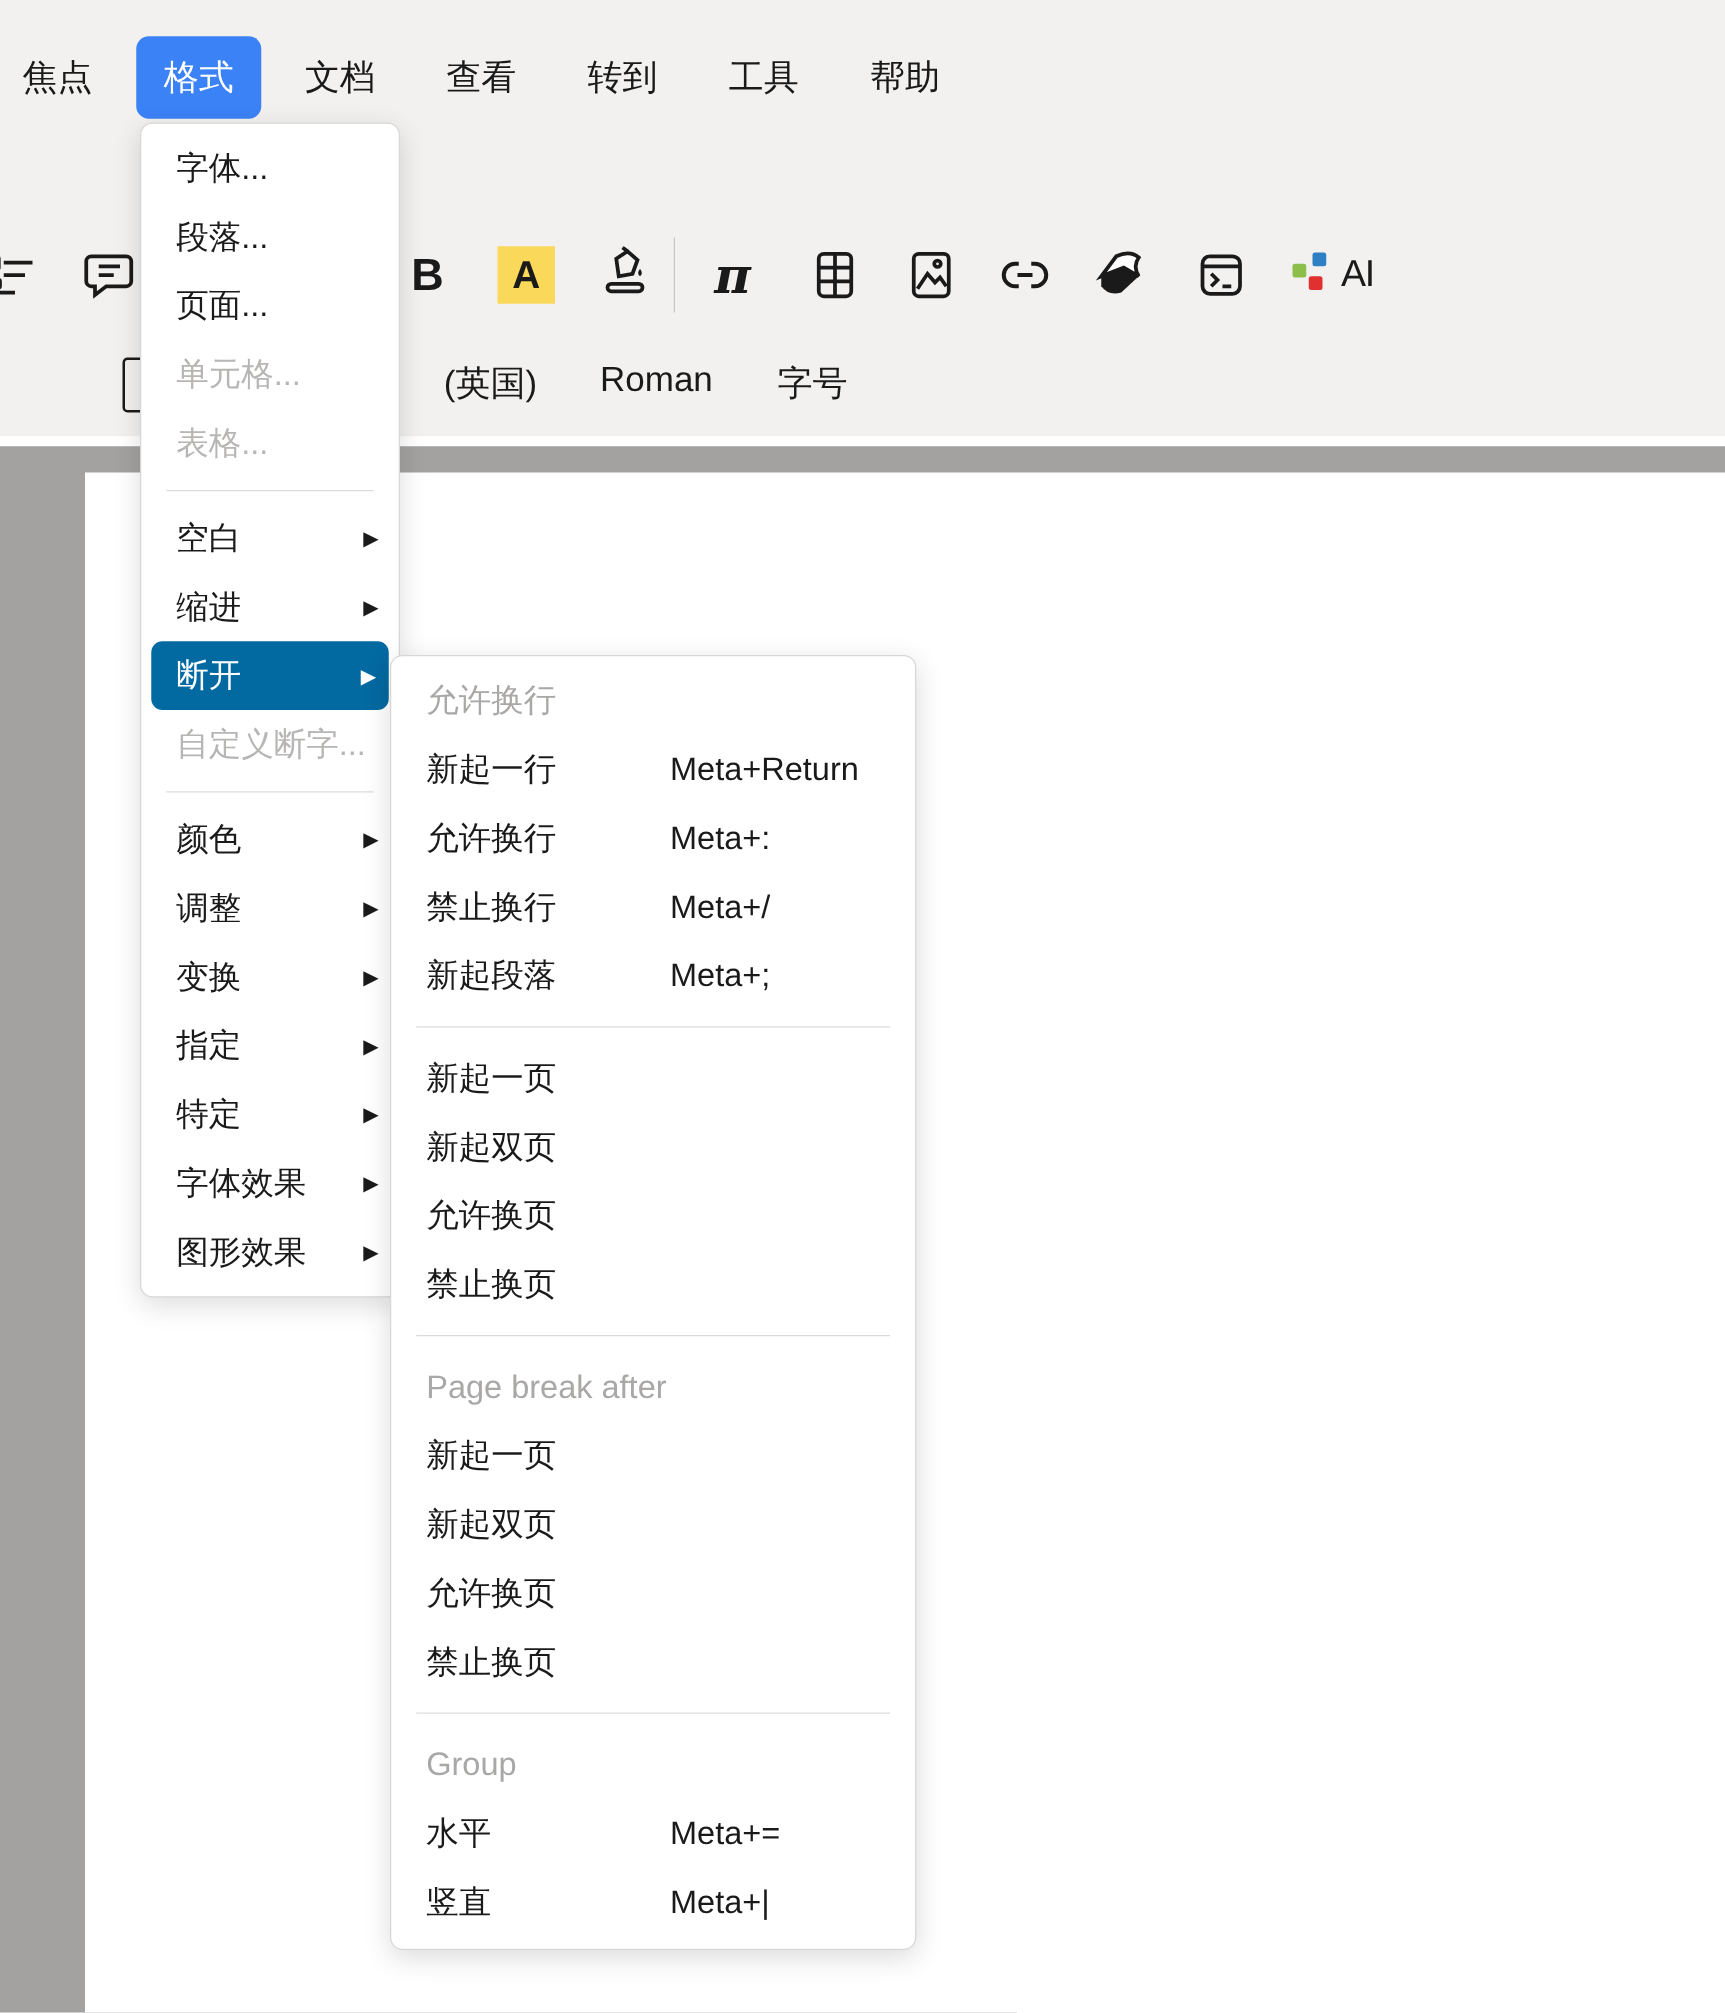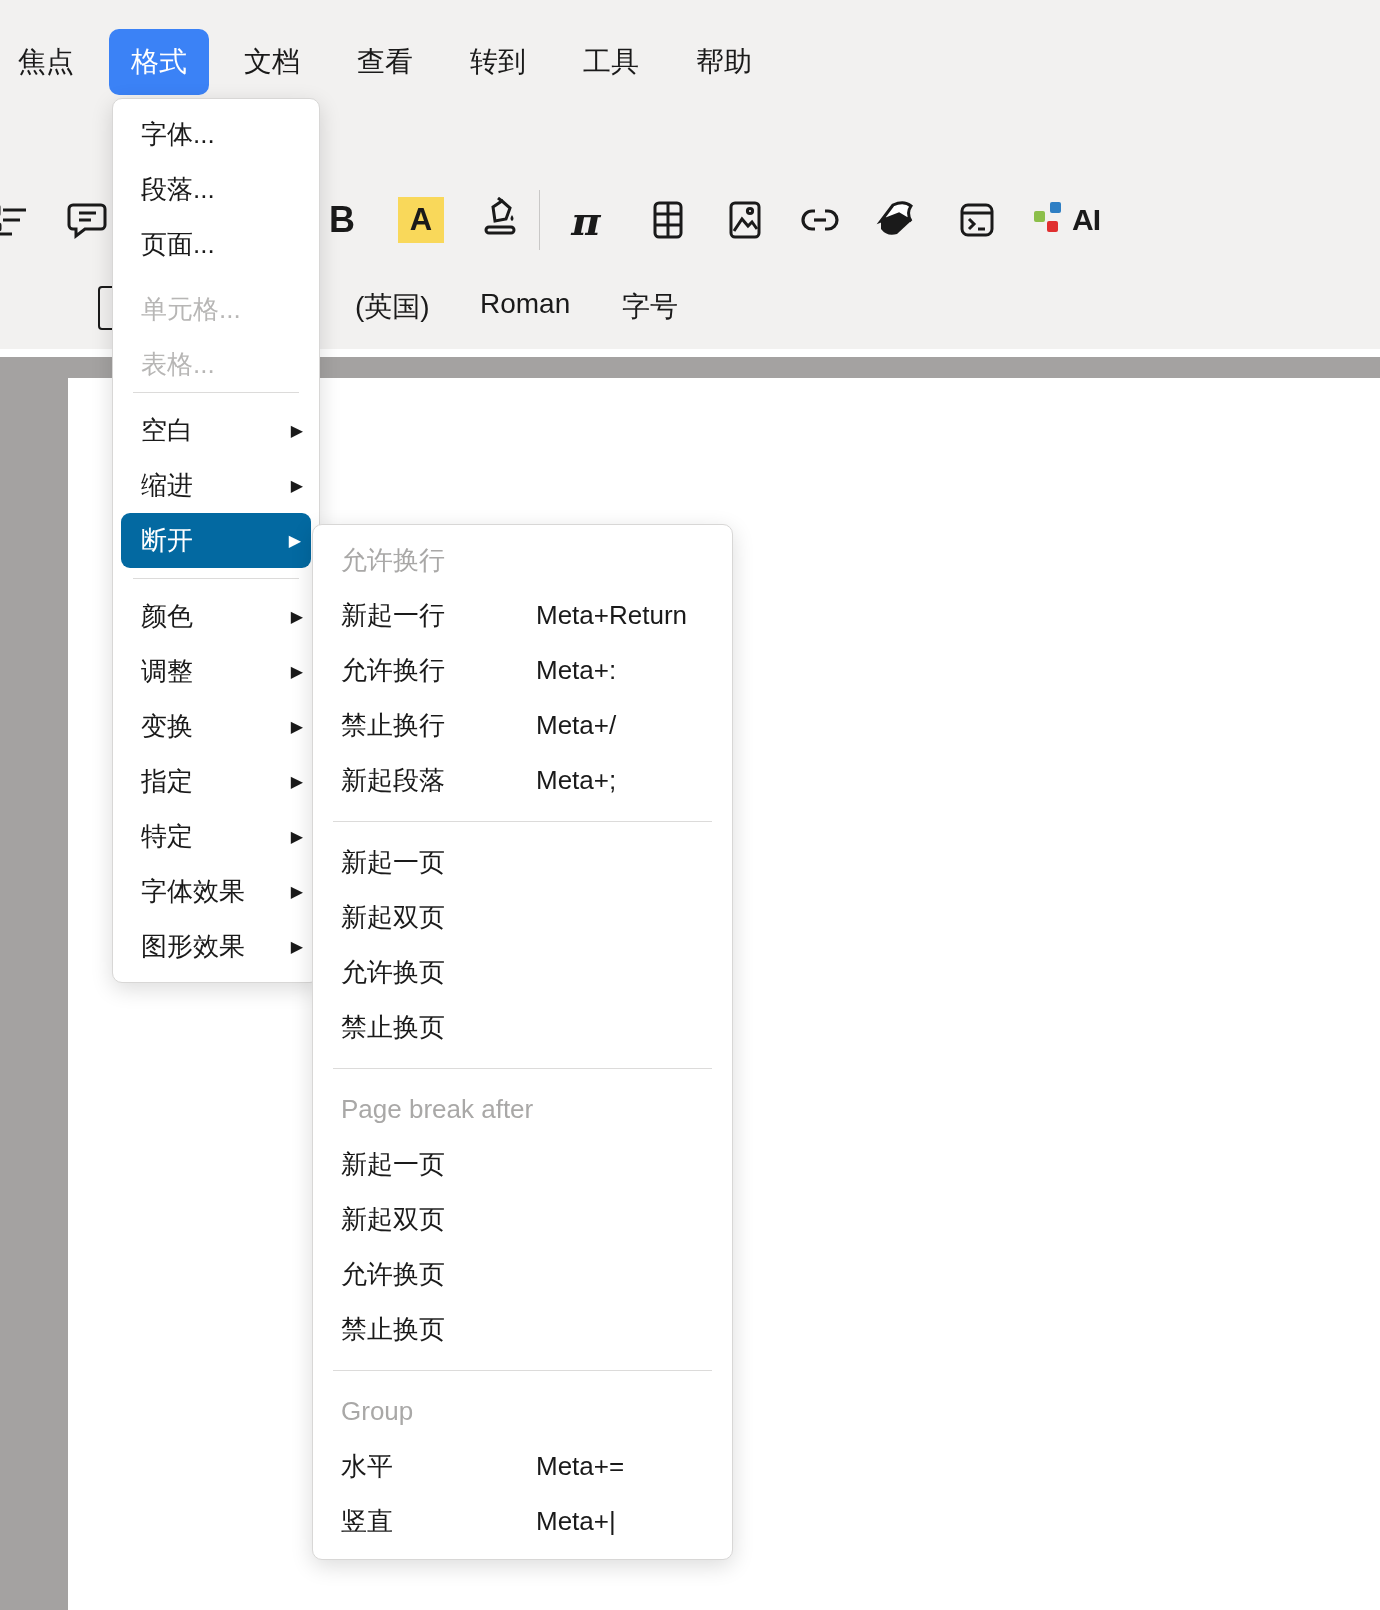--- a/index.html
+++ b/index.html
@@ -16,36 +16,36 @@
   .mb-item{white-space:nowrap;cursor:default;}
   .mb-item.active{background:#3b82f6;color:#ffffff;border-radius:10px;padding:14px 22px;margin:-14px -22px;}
   .toolrow1{position:absolute;top:196px;left:0;right:0;height:48px;}
   .t-icon{position:absolute;top:0;width:48px;height:48px;display:flex;align-items:center;justify-content:center;}
   .t-sep{position:absolute;top:-6px;width:1px;height:60px;background:#c9c8c7;}
   .bold-glyph{font-size:36px;font-weight:900;}
   .hl-box{width:46px;height:46px;background:#f9d85a;display:flex;align-items:center;justify-content:center;font-size:31px;font-weight:600;}
   .pi-glyph{font-family:"DejaVu Serif",serif;font-style:italic;font-weight:700;font-size:40px;}
   .ai-wrap{display:flex;align-items:center;}
   .ai-sq{position:absolute;width:11px;height:11px;border-radius:2px;}
-  .ai-text{font-size:30px;font-weight:700;margin-left:44px;letter-spacing:-1px;}
+  .ai-text{font-size:30px;font-weight:400;margin-left:44px;letter-spacing:-1px;}
   .toolrow2{position:absolute;top:288px;left:0;right:0;height:40px;font-size:28px;}
   .t2-label{position:absolute;top:0;white-space:nowrap;cursor:default;margin-left:37px;}
   .t2-partial-icon{position:absolute;top:-2px;left:98px;width:26px;height:40px;border:2.5px solid #1a1a1a;border-radius:4px;}
   .t2-partial-icon:before{content:"";position:absolute;right:4px;top:3px;bottom:3px;width:0;border-right:3px dotted #1a1a1a;}
   
   .doc-area{position:absolute;top:357px;left:0;right:0;bottom:0;background:#a4a2a1;}
   .page{position:absolute;top:21px;left:68px;right:0;bottom:0;background:#ffffff;}
   
   .menu{position:absolute;background:#ffffff;border:1px solid #d8d7d6;border-radius:10px;
         box-shadow:0 6px 22px rgba(0,0,0,.14);box-sizing:border-box;}
   #format-menu{left:112px;top:98px;width:208px;z-index:10;padding:8px 0;}
   #break-submenu{left:312px;top:512px;width:421px;z-index:11;padding:8px 0 10px;margin-top:12px;}
   .fm-row{position:relative;height:55px;display:flex;align-items:center;padding:0 14px 0 28px;font-size:26px;cursor:default;}
   .fm-row .arrow{position:absolute;right:16px;font-size:16px;color:#1a1a1a;}
-  .fm-row.disabled{color:#b7b6b5;align-items:flex-end;}
+  .fm-row.disabled{color:#b7b6b5;}
   .fm-row.highlight{background:#0369a1;color:#fff;border-radius:9px;margin:0 8px;padding:0 6px 0 20px;}
   .fm-row.highlight .arrow{color:#fff;right:10px;}
   .fm-div{height:1px;background:#dcdbda;margin:10px 20px;}
   .sm-header{height:55px;display:flex;align-items:center;padding-left:28px;font-size:26px;color:#a9a8a7;cursor:default;}
   .sm-item{position:relative;height:55px;display:flex;align-items:center;padding-left:28px;font-size:26px;color:#1a1a1a;cursor:default;}
   .sm-shortcut{position:absolute;left:223px;white-space:nowrap;}
   .sm-div{height:1px;background:#dcdbda;margin:13px 20px;}
   svg{display:block;}
 </style>
 </head>
@@ -177,20 +177,23 @@
       <span class="arrow">▶</span>
     </div>
     <div class="fm-row">
       <span>缩进</span>
       <span class="arrow">▶</span>
     </div>
     <div class="fm-row highlight">
       <span>断开</span>
       <span class="arrow">▶</span>
     </div>
+    <div class="fm-row disabled">
+      <span>自定义断字...</span>
+    </div>
     <div class="fm-div"></div>
     <div class="fm-row">
       <span>颜色</span>
       <span class="arrow">▶</span>
     </div>
     <div class="fm-row">
       <span>调整</span>
       <span class="arrow">▶</span>
     </div>
     <div class="fm-row">

